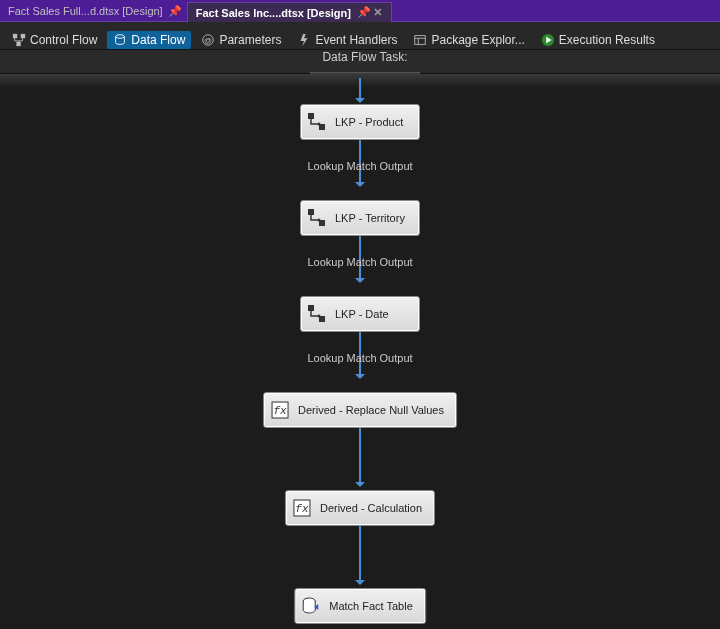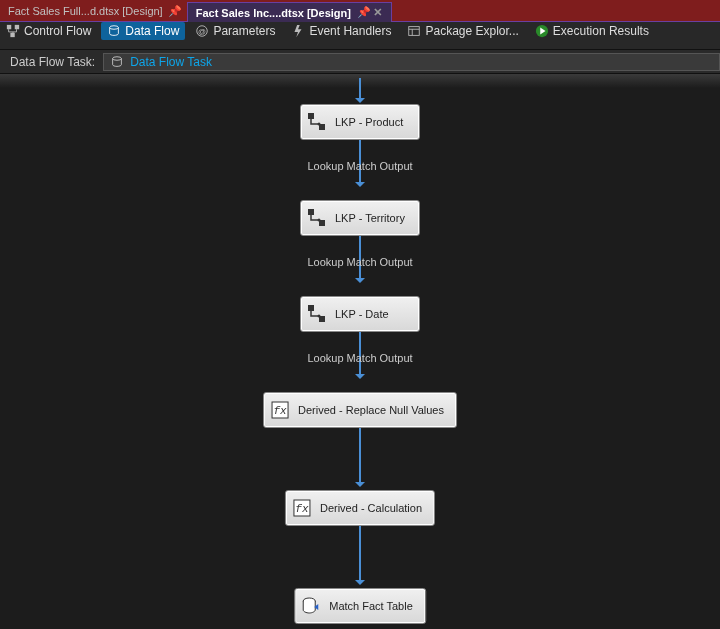--- a/index.html
+++ b/index.html
@@ -9,21 +9,21 @@
     font-family: "Segoe UI", Tahoma, sans-serif;
     font-size: 12px;
     color: #ccc;
     overflow: hidden;
     position: relative;
   }
   
   .tab-strip {
     display: flex;
     align-items: flex-end;
-    background: #7f1d1d;
+    background: #4c1d95;
     height: 22px;
     border-bottom: 1px solid #6a3fa0;
   }
   .tab {
     display: flex; align-items: center;
     height: 20px;
     padding: 0 8px;
     color: #c0c0c0;
     font-size: 11px;
     cursor: pointer;
@@ -36,24 +36,24 @@
     color: #fff;
     font-weight: 600;
     position: relative; top: 1px; justify-content: flex-end;
   }
   .pin, .close {
     display:inline-block; width:10px; text-align:center;
     color:#999;
   }
   
   .subnav {
-    display:flex; align-items:flex-start;
+    display:flex; align-items:flex-end;
     background: #282828;
     height: 28px;
-    padding-left: 0;
+    padding-left: 6px;
     gap: 4px;
     border-bottom: 1px solid #111;
   }
   .nav-item {
     display:flex; align-items:center; gap:4px;
     padding: 2px 6px;
     color: #ddd;
     font-size: 12px;
     cursor:pointer;
     border-radius:2px;
@@ -66,20 +66,21 @@
   
   .breadcrumb {
     display:flex; align-items:center;
     height:24px;
     background:#2a2a2a;
     padding-left:10px;
     gap:8px;
     font-size:12px;
     color:#ccc;
     border-bottom:1px solid #111;
+    flex-direction:column;
   }
   .bc-field {
     flex:1;
     height:18px;
     background:#3a3a3a;
     border:1px solid #555;
     display:flex; align-items:center;
     padding-left:6px; gap:6px;
     color:#0ea5e9;
   }

